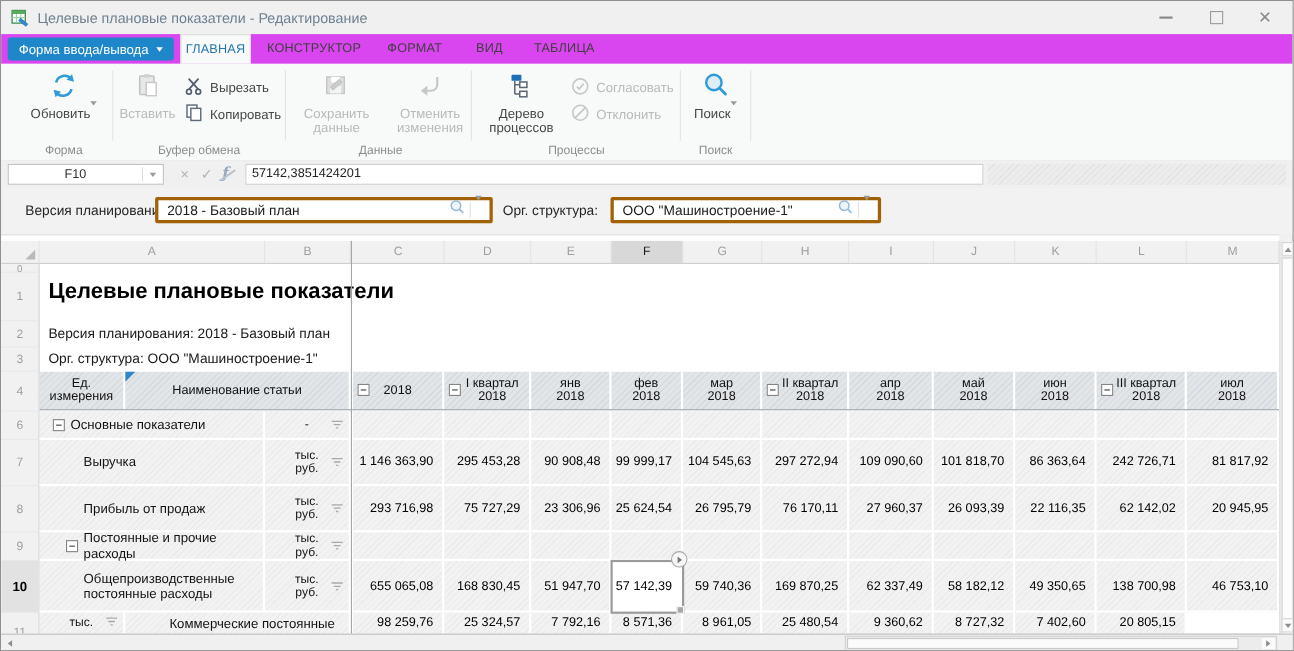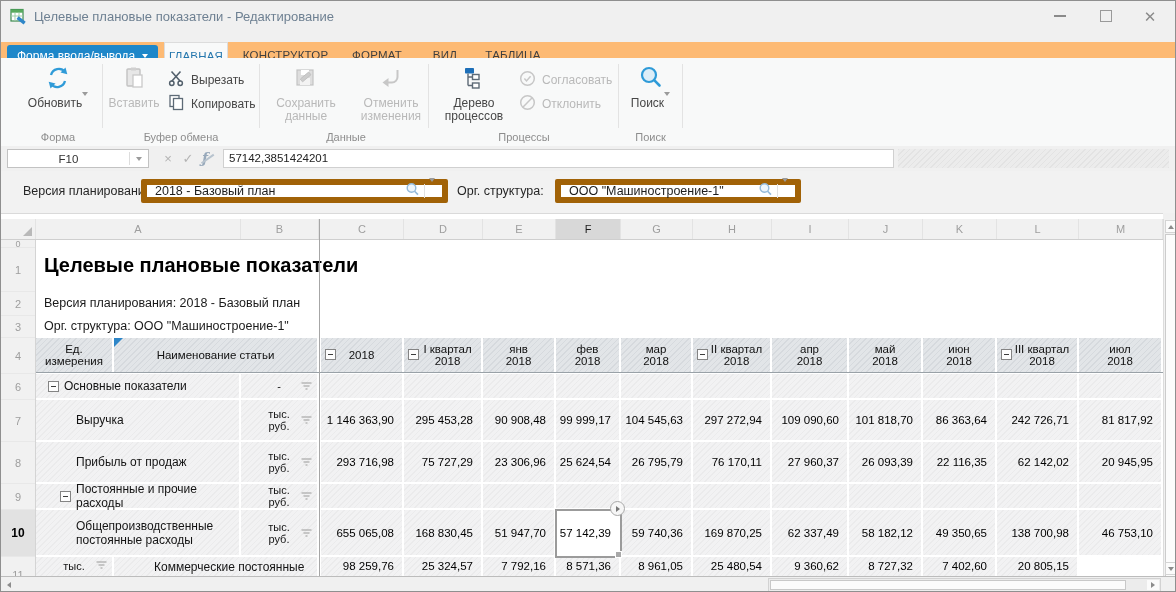--- a/index.html
+++ b/index.html
@@ -8,21 +8,21 @@
   
   .titlebar{position:absolute;top:0;left:0;right:0;height:30px;background:#f0f0f0;}
   .appicon{position:absolute;left:9px;top:6px;width:18px;height:18px;}
   .titletext{position:absolute;left:33px;top:8px;font-size:13px;color:#6e8092;white-space:nowrap;}
   .winbtn{position:absolute;top:0;width:46px;height:30px;display:flex;align-items:center;justify-content:center;color:#8a8a8a;}
   .b-min{right:92px}.b-max{right:46px}.b-close{right:2px}
   .minbar{width:12px;height:1.5px;background:#8a8a8a;}
   .maxsq{width:10px;height:10px;border:1.5px solid #9a9a9a;}
   .closex{font-size:15px;color:#8a8a8a;line-height:15px;}
   
-  .tabrow{position:absolute;top:30px;left:0;right:0;height:27px;background:#fdba74;margin-top:11px;}
+  .tabrow{position:absolute;top:30px;left:0;right:0;height:27px;background:#d946ef;}
   .formbtn{position:absolute;left:6px;top:3px;height:21px;background:#1e87c9;border-radius:3px;color:#fff;
            font-size:12px;display:flex;align-items:center;padding:0 10px;gap:7px;}
   .tab{position:absolute;top:0;height:27px;line-height:26px;font-size:11.5px;color:#3f3f3f;text-align:center;letter-spacing:.2px;}
   .tab.active{background:#f8f9f9;color:#2577ad;border:1px solid #dcdcdc;border-bottom:none;box-sizing:border-box;}
   
   .ribbon{position:absolute;top:57px;left:0;right:0;height:88px;background:#f8f9f9;border-bottom:1px solid #d8d8d8;box-sizing:content-box;}
   .rdiv{position:absolute;top:6px;bottom:18px;width:1px;background:#e3e3e3;}
   .glabel{position:absolute;bottom:3px;font-size:11px;color:#8d8d8d;text-align:center;white-space:nowrap;}
   .bb{position:absolute;top:4px;text-align:center;font-size:12px;color:#474747;line-height:13px;}
   .bb .ic{display:flex;justify-content:center;height:32px;align-items:center;margin-bottom:3px;}
@@ -40,21 +40,21 @@
   .fico{position:absolute;top:3px;height:19px;display:flex;align-items:center;justify-content:center;width:18px;color:#b3b3b3;font-size:13px;}
   .fxicon{position:relative;font:italic bold 14px "DejaVu Serif",serif;color:#98a9bb;width:14px;height:17px;}
   .fxicon::after{content:"";position:absolute;left:-2px;top:8px;width:15px;height:1.5px;background:#b7c3ce;transform:rotate(-35deg);}
   .fval{position:absolute;left:222px;top:3px;width:671px;height:19px;background:#fff;border:1px solid #d0d0d0;box-sizing:border-box;
         font-size:11.5px;color:#222;line-height:17px;padding-left:5px;}
   .fhatch{position:absolute;left:897px;right:6px;top:3px;height:19px;background:#ececec;
         background-image:repeating-linear-gradient(135deg,rgba(120,120,120,.08) 0 1px,transparent 1px 4px);}
   
   .filterbar{position:absolute;top:170px;left:0;right:0;height:42px;background:#f2f2f2;}
   .flabel{position:absolute;top:13px;font-size:12.5px;color:#262626;white-space:nowrap;}
-  .combo{position:absolute;top:8px;height:24px;background:#fff;border:6px solid #a16207;border-radius:2px;box-sizing:border-box;
+  .combo{position:absolute;top:8px;height:24px;background:#fff;border:3px solid #a16207;border-radius:2px;box-sizing:border-box;
          display:flex;align-items:center;}
   .combo .cval{flex:1;font-size:12.5px;color:#1c1c1c;padding-left:8px;white-space:nowrap;overflow:hidden;}
   .combo .csep{width:1px;height:14px;background:#e2e2e2;margin:0 4px;}
   
   .sheet{position:absolute;top:212px;left:0;width:1162px;height:363px;background:#fff;border-top:1px solid #dadada;box-sizing:border-box;overflow:hidden;}
   .chstrip{position:absolute;left:0;top:5px;height:20px;display:flex;background:#f1f1f1;border-bottom:1px solid #cfcfcf;box-sizing:content-box;}
   .ch{box-sizing:border-box;border-right:1px solid #e3e3e3;color:#9e9e9e;font-size:11px;display:flex;align-items:center;justify-content:center;}
   .ch.selcol{background:#d8d8d8;color:#1c1c1c;}
   .corner{position:relative;}
   .corner::after{content:"";position:absolute;right:3px;bottom:3px;width:0;height:0;border-left:9px solid transparent;border-bottom:9px solid #b9b9b9;}

